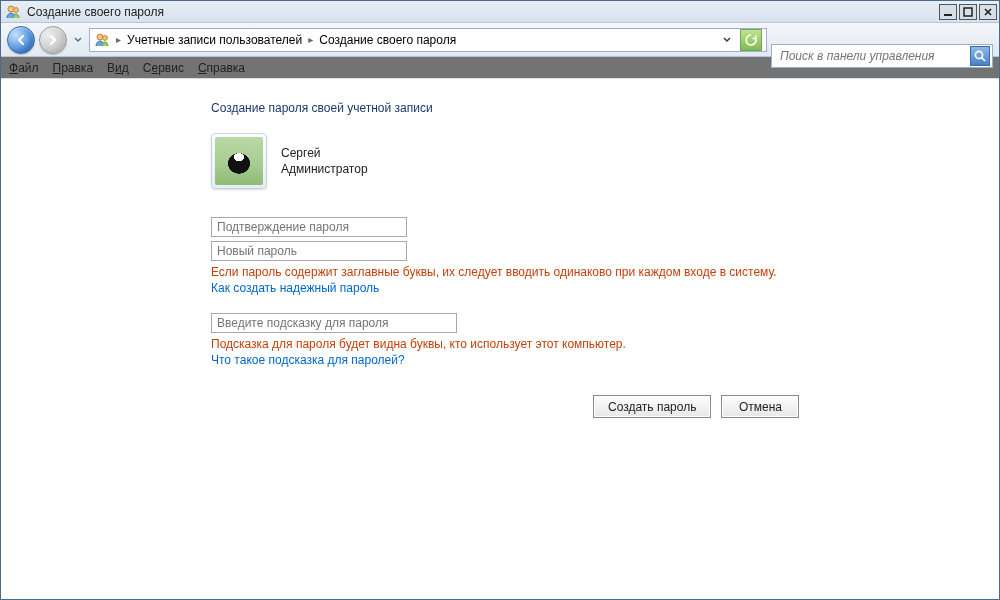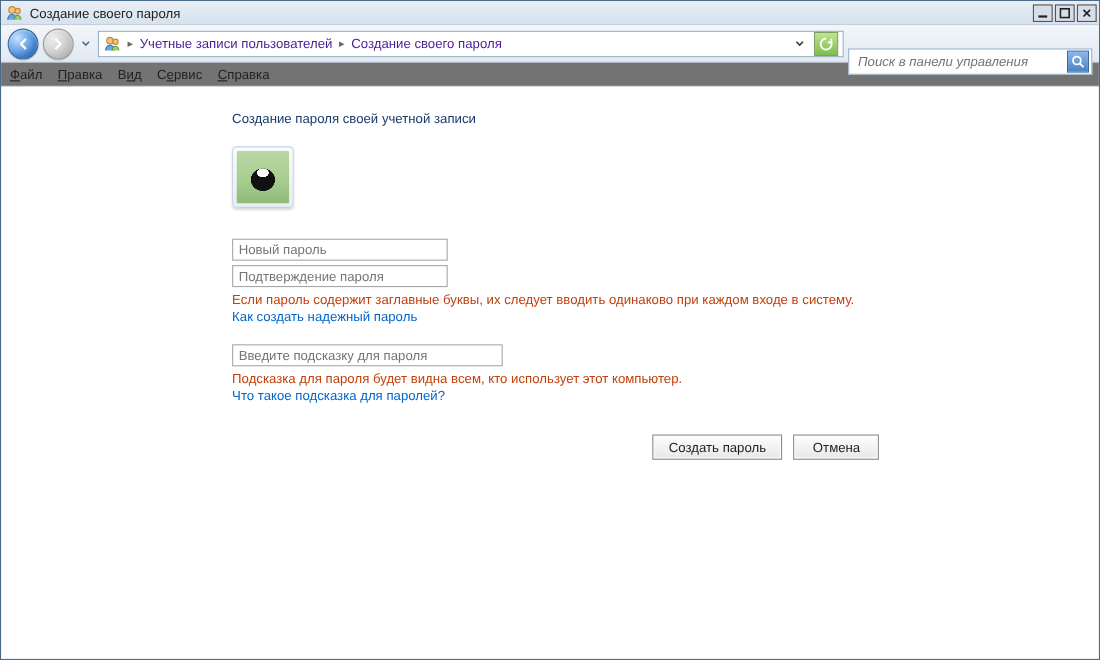--- a/index.html
+++ b/index.html
@@ -70,21 +70,21 @@
   }
   .addrbar {
     flex: 1;
     height: 24px;
     border: 1px solid #9bb1c9;
     background: #fff;
     display: flex; align-items: center;
     padding: 0 4px;
     gap: 6px;
   }
-  .addrbar .crumb { color: #4c1d95; }
+  .addrbar .crumb { color: #000000; }
   .addrbar .crumb-sep { color: #666; font-size: 10px; }
   .addrbar .spacer { flex: 1; }
   .refresh-btn {
     width: 22px; height: 22px;
     border: 1px solid #7aa06a;
     background: linear-gradient(#bfe58e, #7fbb4d);
     display: flex; align-items: center; justify-content: center;
     margin-left: 2px;
   }
   .searchbar {
@@ -284,31 +284,35 @@
   <span class="menu-item"><u>С</u><span>правка</span></span>
 </div>
 
 <div class="content">
   <div class="heading">Создание пароля своей учетной записи</div>
 
   <div class="user-tile">
     <div class="pic-frame">
       <div class="pic"></div>
     </div>
-  </div>
-
+    <div class="user-info">
+      <div>Сергей</div>
+      <div>Администратор</div>
+    </div>
+  </div>
+
+  <input class="pw-input" type="text" placeholder="Подтверждение пароля" style="">
   <input class="pw-input" type="text" placeholder="Новый пароль" style="">
-  <input class="pw-input" type="text" placeholder="Подтверждение пароля" style="">
   <div class="infotext">Если пароль содержит заглавные буквы, их следует вводить одинаково при каждом входе в систему.</div>
   <div class="link">Как создать надежный пароль</div>
 
   <div class="gap"></div>
 
   <input class="pw-input wide-input" type="text" placeholder="Введите подсказку для пароля" style="">
-  <div class="infotext">Подсказка для пароля будет видна всем, кто использует этот компьютер.</div>
+  <div class="infotext">Подсказка для пароля будет видна буквы, кто использует этот компьютер.</div>
   <div class="link">Что такое подсказка для паролей?</div>
 
   <div class="btn-row">
     <div class="btn primary">
         <span>Создать пароль</span>
       </div>
     <div class="btn">
         <span>Отмена</span>
       </div>
   </div>

